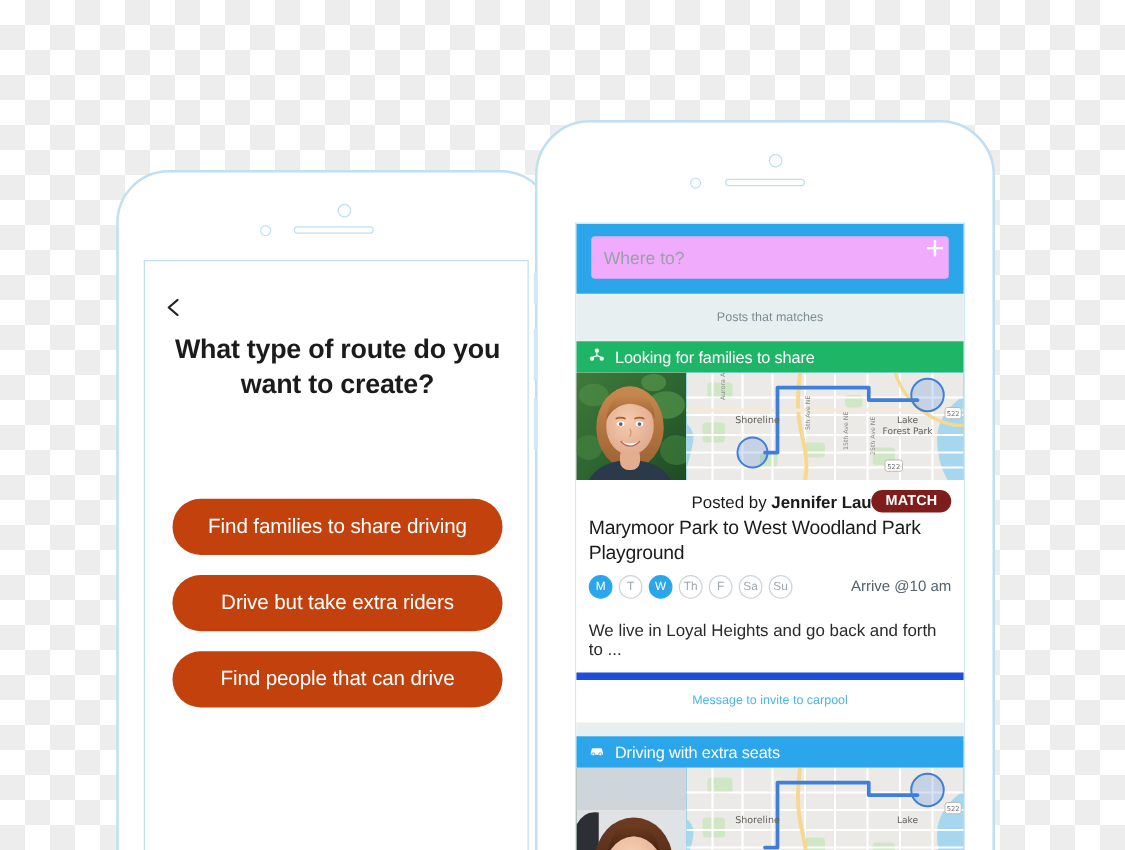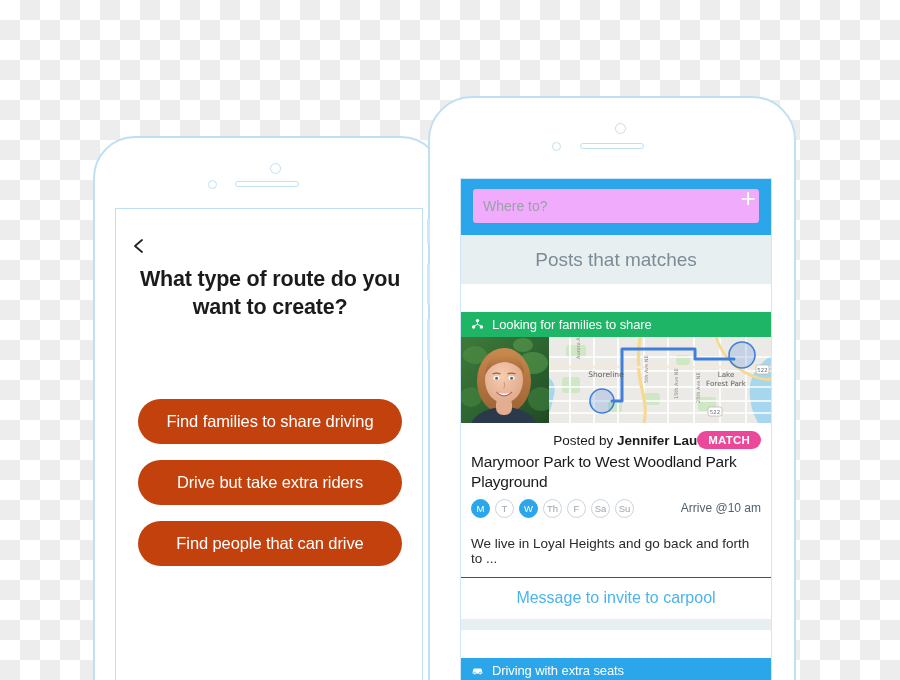--- a/index.html
+++ b/index.html
@@ -178,34 +178,33 @@
     font-family: "Liberation Sans", sans-serif;
     color: #333;
     background: #f0abfc;
   }
   .search-field::placeholder { color: #9aa0a6; }
 
   .section-band {
     background: #e8eff0;
     text-align: center;
     color: #7c8c96;
-    font-size: 19px;
+    font-size: 10px;
     padding: 14px 0 13px 0;
   }
 
   .post-card { background: #ffffff; }
   .card-banner {
     display: flex;
-    align-items: center;
+    align-items: flex-start;
     gap: 8px;
     padding: 5px 10px;
     color: #ffffff;
     font-size: 13px;
     letter-spacing: -0.1px;
-    margin-top: 28px;
   }
   .banner-green { background: #1fb567; }
   .banner-blue  { background: #2ba6ea; }
   .banner-icon { width: 13px; height: 13px; flex: 0 0 auto; }
 
   .card-media {
     display: flex;
     height: 86px;
     overflow: hidden;
   }
@@ -226,21 +225,21 @@
   .card-body { padding: 8px 10px 0 10px; }
   .posted-row {
     display: flex;
     align-items: center;
     justify-content: flex-end;
     margin-bottom: 3px;
   }
   .posted-by { font-size: 13.5px; color: #1b1b1b; }
   .posted-by b { font-weight: bold; }
   .match-badge {
-    background: #ec4899;
+    background: #7f1d1d;
     color: #ffffff;
     font-size: 11.5px;
     font-weight: bold;
     border-radius: 10px;
     padding: 3px 11px;
     letter-spacing: 0.2px;
   }
   .route-title {
     font-size: 15.5px;
     font-weight: normal;
@@ -270,25 +269,25 @@
   .day-pill.off { background: #ffffff; color: #9aa5ad; border: 1px solid #ccd4da; }
   .arrive-text { font-size: 12px; color: #54616b; }
 
   .card-desc {
     font-size: 13.5px;
     color: #2a2a2a;
     padding: 10px 0 11px 0;
     border-top: 0;
   }
   .card-action {
-    border-top: 1px solid #1d4ed8;
+    border-top: 6px solid #1d4ed8;
     text-align: center;
     padding: 11px 0 12px 0;
     color: #4cb3ee;
-    font-size: 16px;
+    font-size: 10px;
     cursor: pointer;
   }
   .card-gap { height: 11px; background: #e8eff0; }
 
   
   .map-svg { position: absolute; inset: 0; width: 100%; height: 100%; }
   .photo-svg { position: absolute; inset: 0; width: 100%; height: 100%; }
 </style>
 </head>
 <body>

